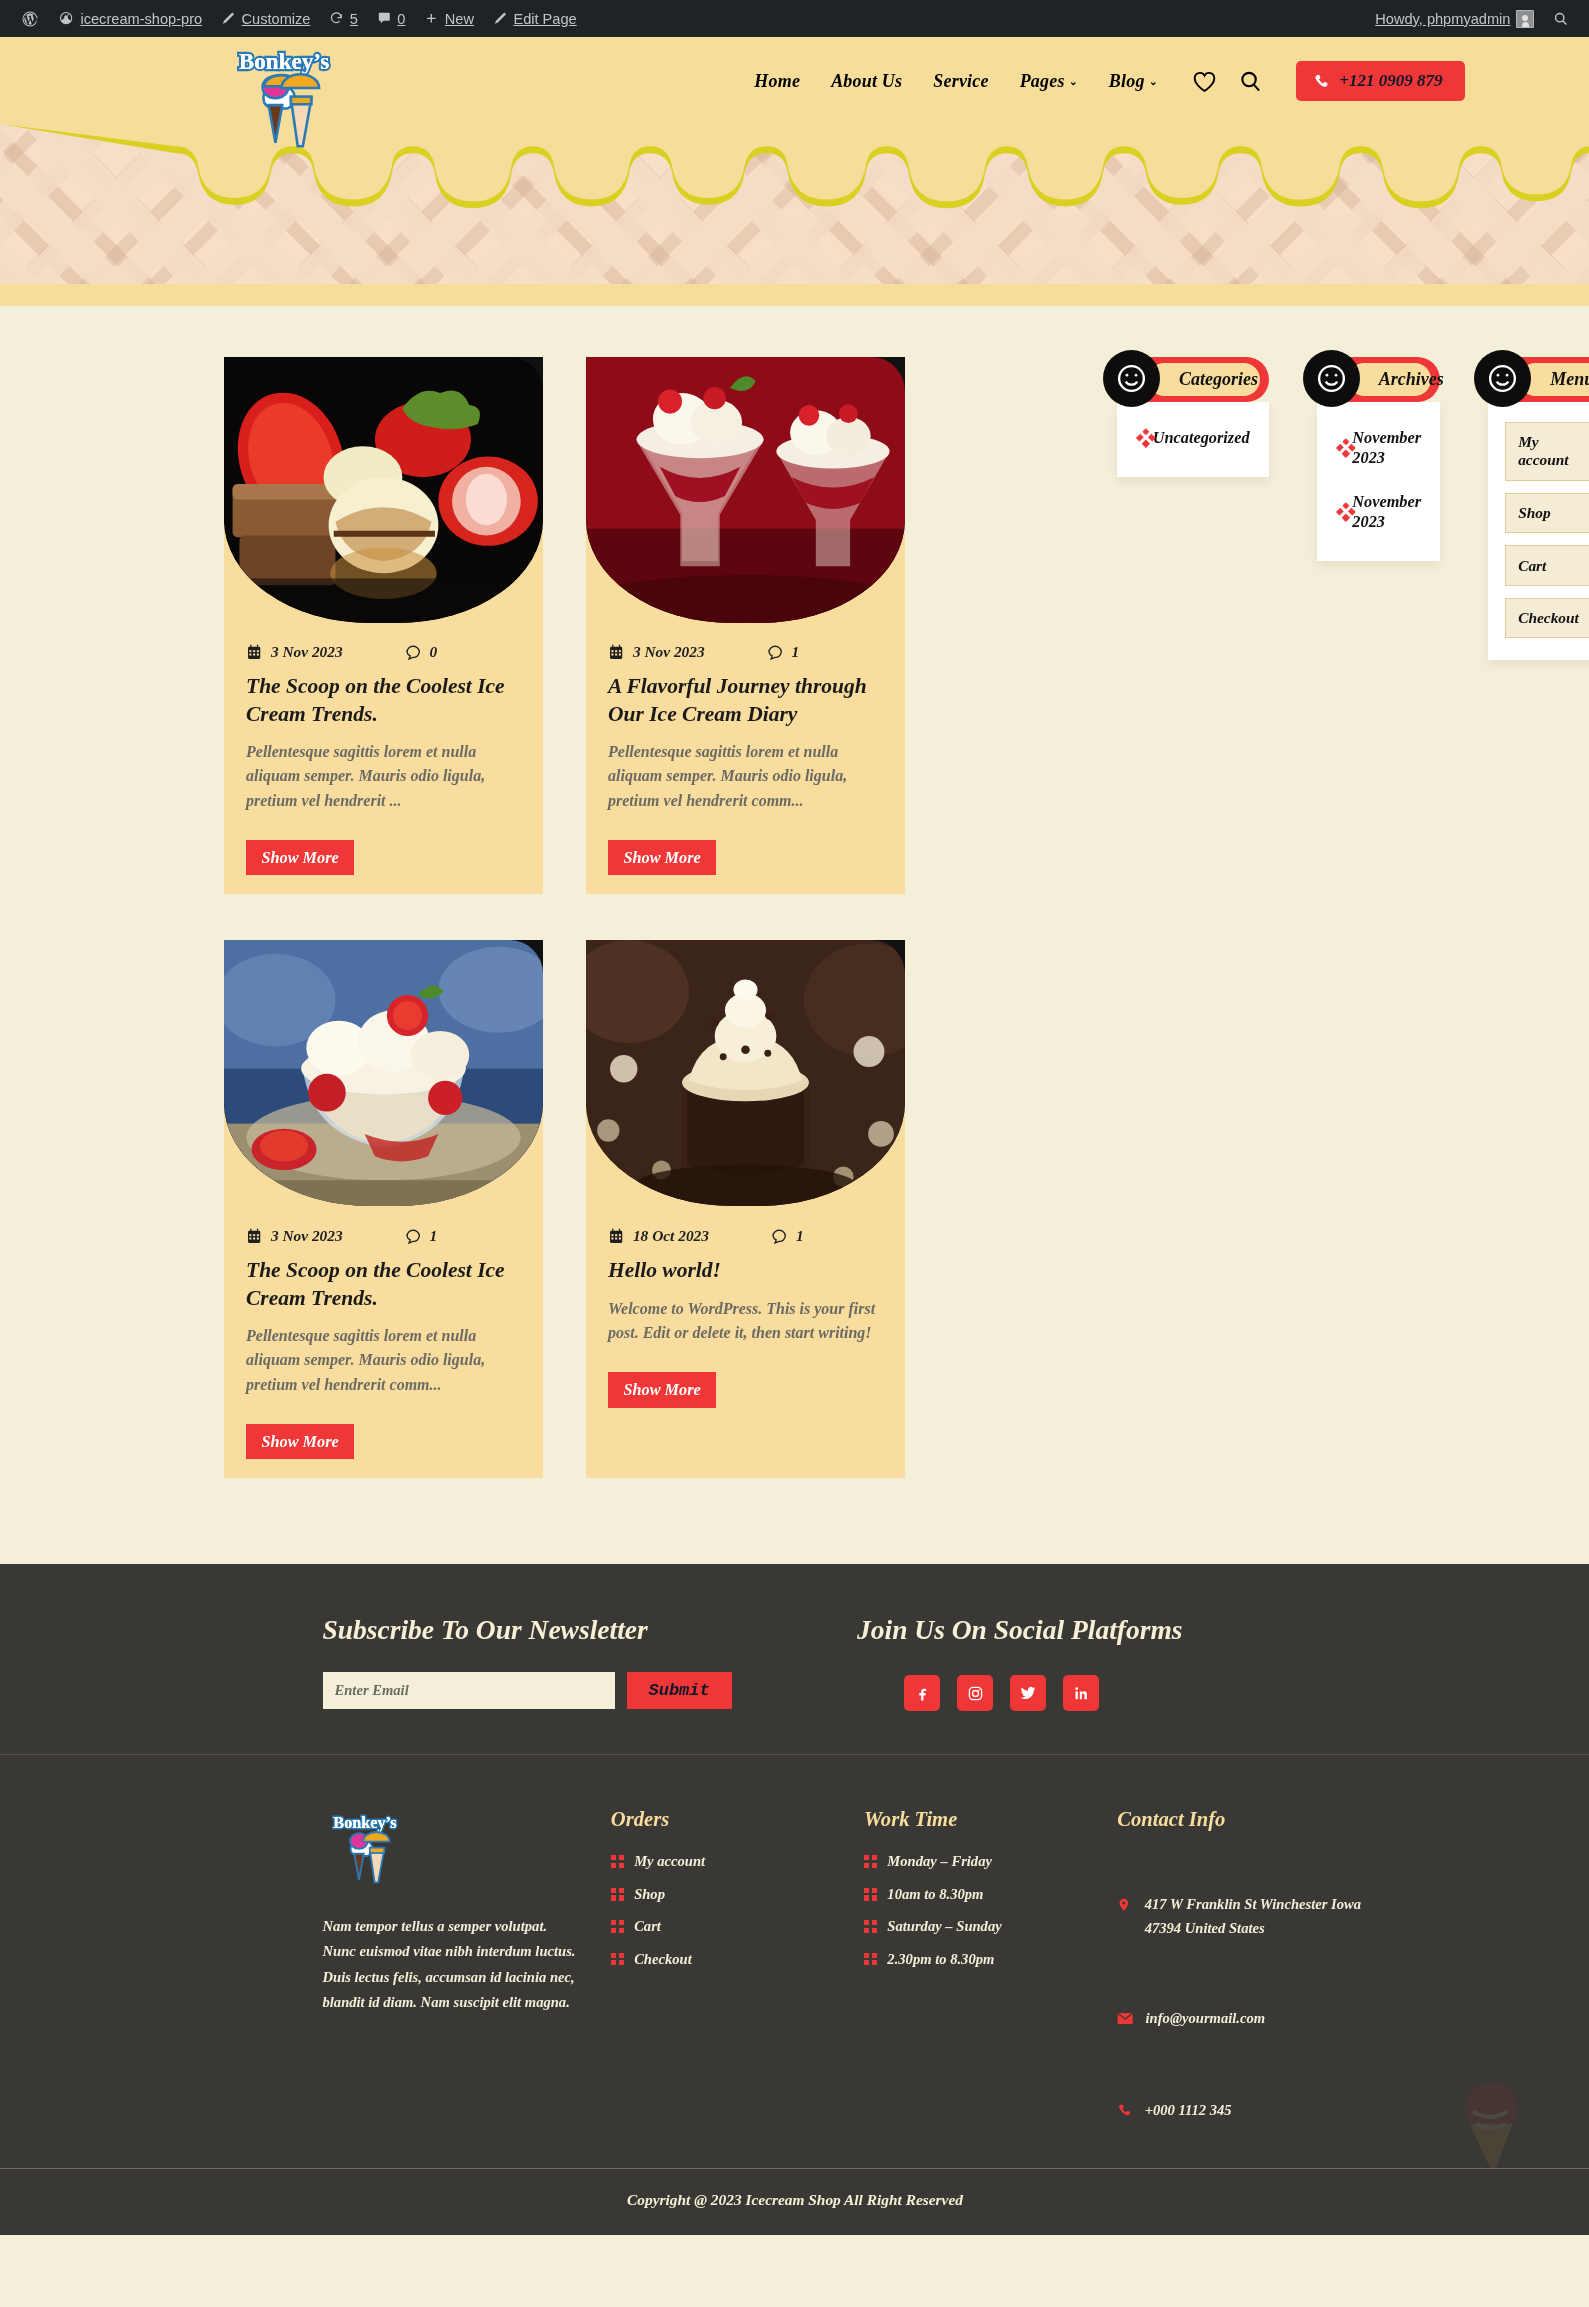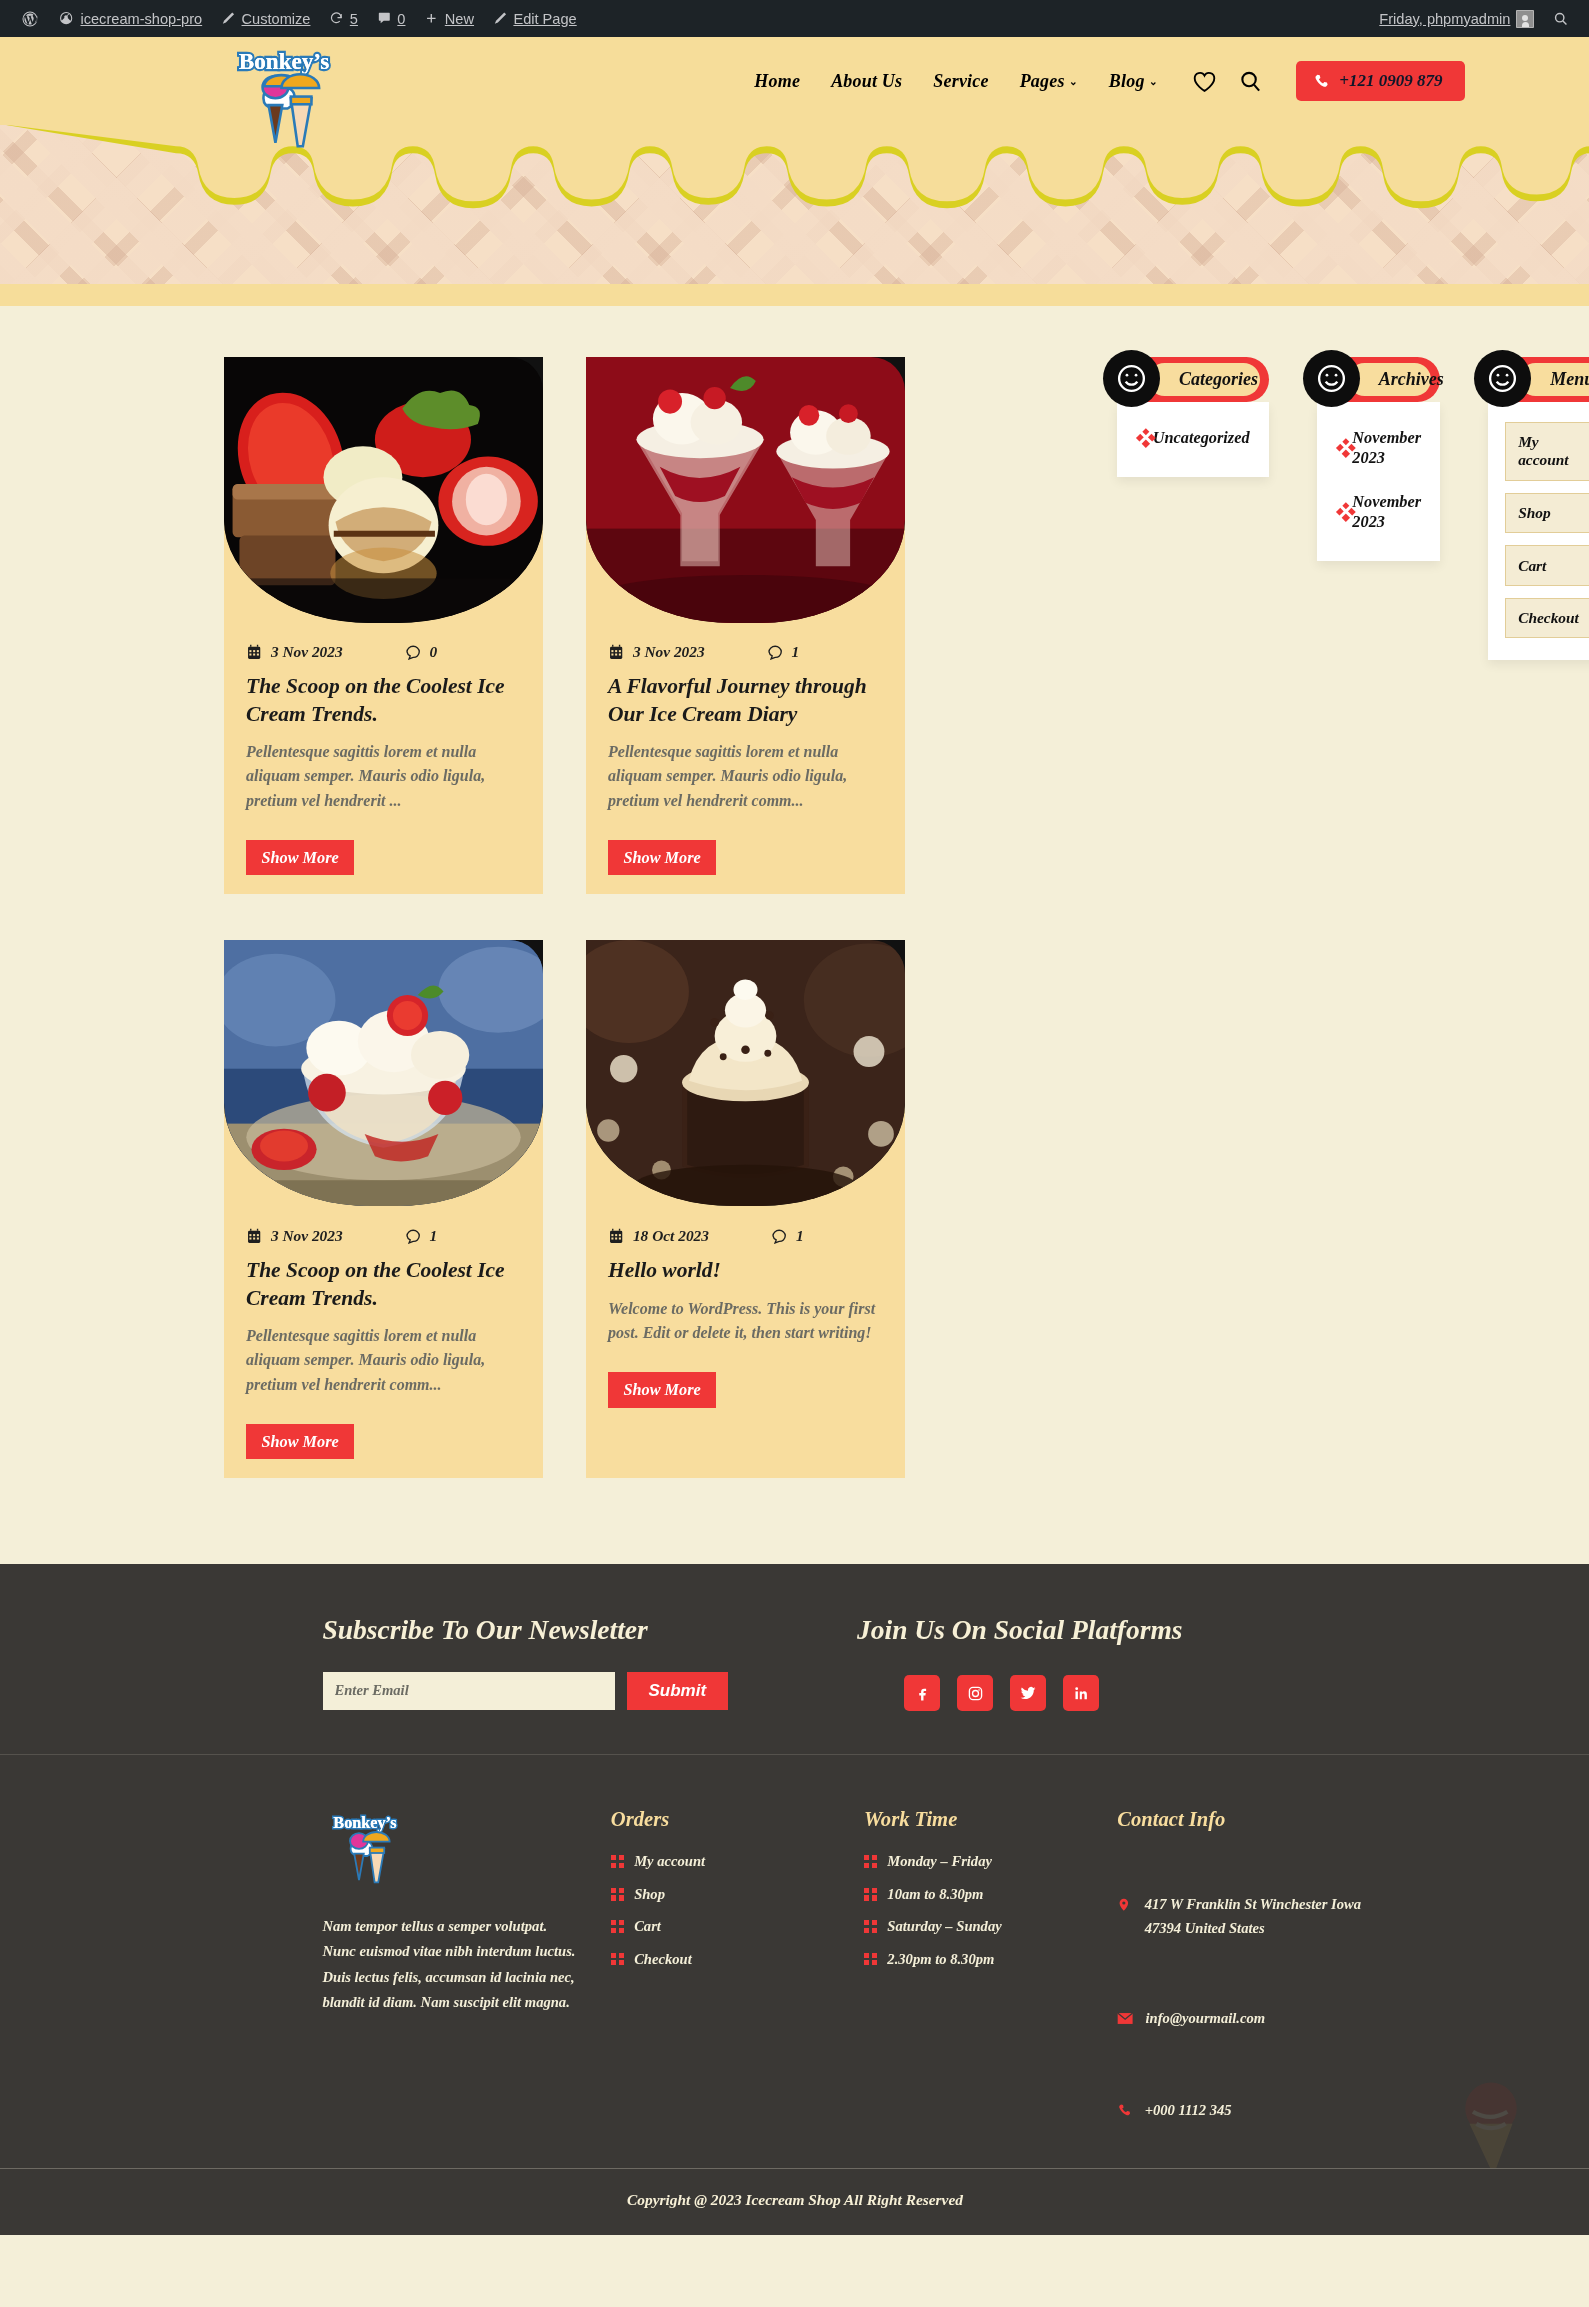--- a/index.html
+++ b/index.html
@@ -231,24 +231,24 @@
   }
   .nl-form { display: flex; gap: 12px; padding-left: 103px; }
   .nl-input {
     width: 292px; background: #f4efd8; border: none;
     padding: 9.4px 12px; font-style: italic; font-weight: 700;
     font-size: 14.6px; color: #6b6b63;
     font-family: "Liberation Serif", serif;
   }
   .nl-input::placeholder { color: #6b6b63; opacity: 1; }
   .nl-submit {
-    background: #f03737; color: #ffffff; border: none;
+    background: #f03737; color: #0f172a; border: none;
     padding: 8.6px 22px; font-style: italic; font-weight: 700;
     font-size: 17px; cursor: pointer;
-    font-family: Liberation Sans, sans-serif;
+    font-family: Liberation Mono, monospace;
   }
   .soc-title {
     color: #f7f0d6; font-style: italic; font-weight: 700;
     font-size: 27.5px; margin-bottom: 29px; text-align: left; padding-left: 39px;
   }
   .soc-row { display: flex; gap: 17px; padding-left: 86px; }
   .soc {
     width: 36px; height: 36px; background: #f03737; border-radius: 5.1px;
     display: flex; align-items: center; justify-content: center; color: #fff;
     text-decoration: none;
@@ -338,21 +338,21 @@
     <span>New</span>
   </a>
   <a class="ab-item" href="#">
     <svg width="14.6" height="14.6" viewBox="0 0 24 24" fill="#c3c4c7">
         <path d="M18.5 2.5l3 3L8 19 3 21l2-5L18.5 2.5z"></path>
       </svg>
     <span>Edit Page</span>
   </a>
   <span class="ab-spacer"></span>
   <a class="ab-item" href="#">
-    <span>Friday, phpmyadmin</span>
+    <span>Howdy, phpmyadmin</span>
     <span class="ab-avatar">
         <i></i>
       </span>
   </a>
   <a class="ab-item" href="#">
     <svg width="15.4" height="15.4" viewBox="0 0 24 24" fill="none" stroke="#c3c4c7" stroke-width="2.2">
         <circle cx="10.5" cy="10.5" r="6.5"></circle>
         <path d="M15.5 15.5L21 21"></path>
       </svg>
   </a>

